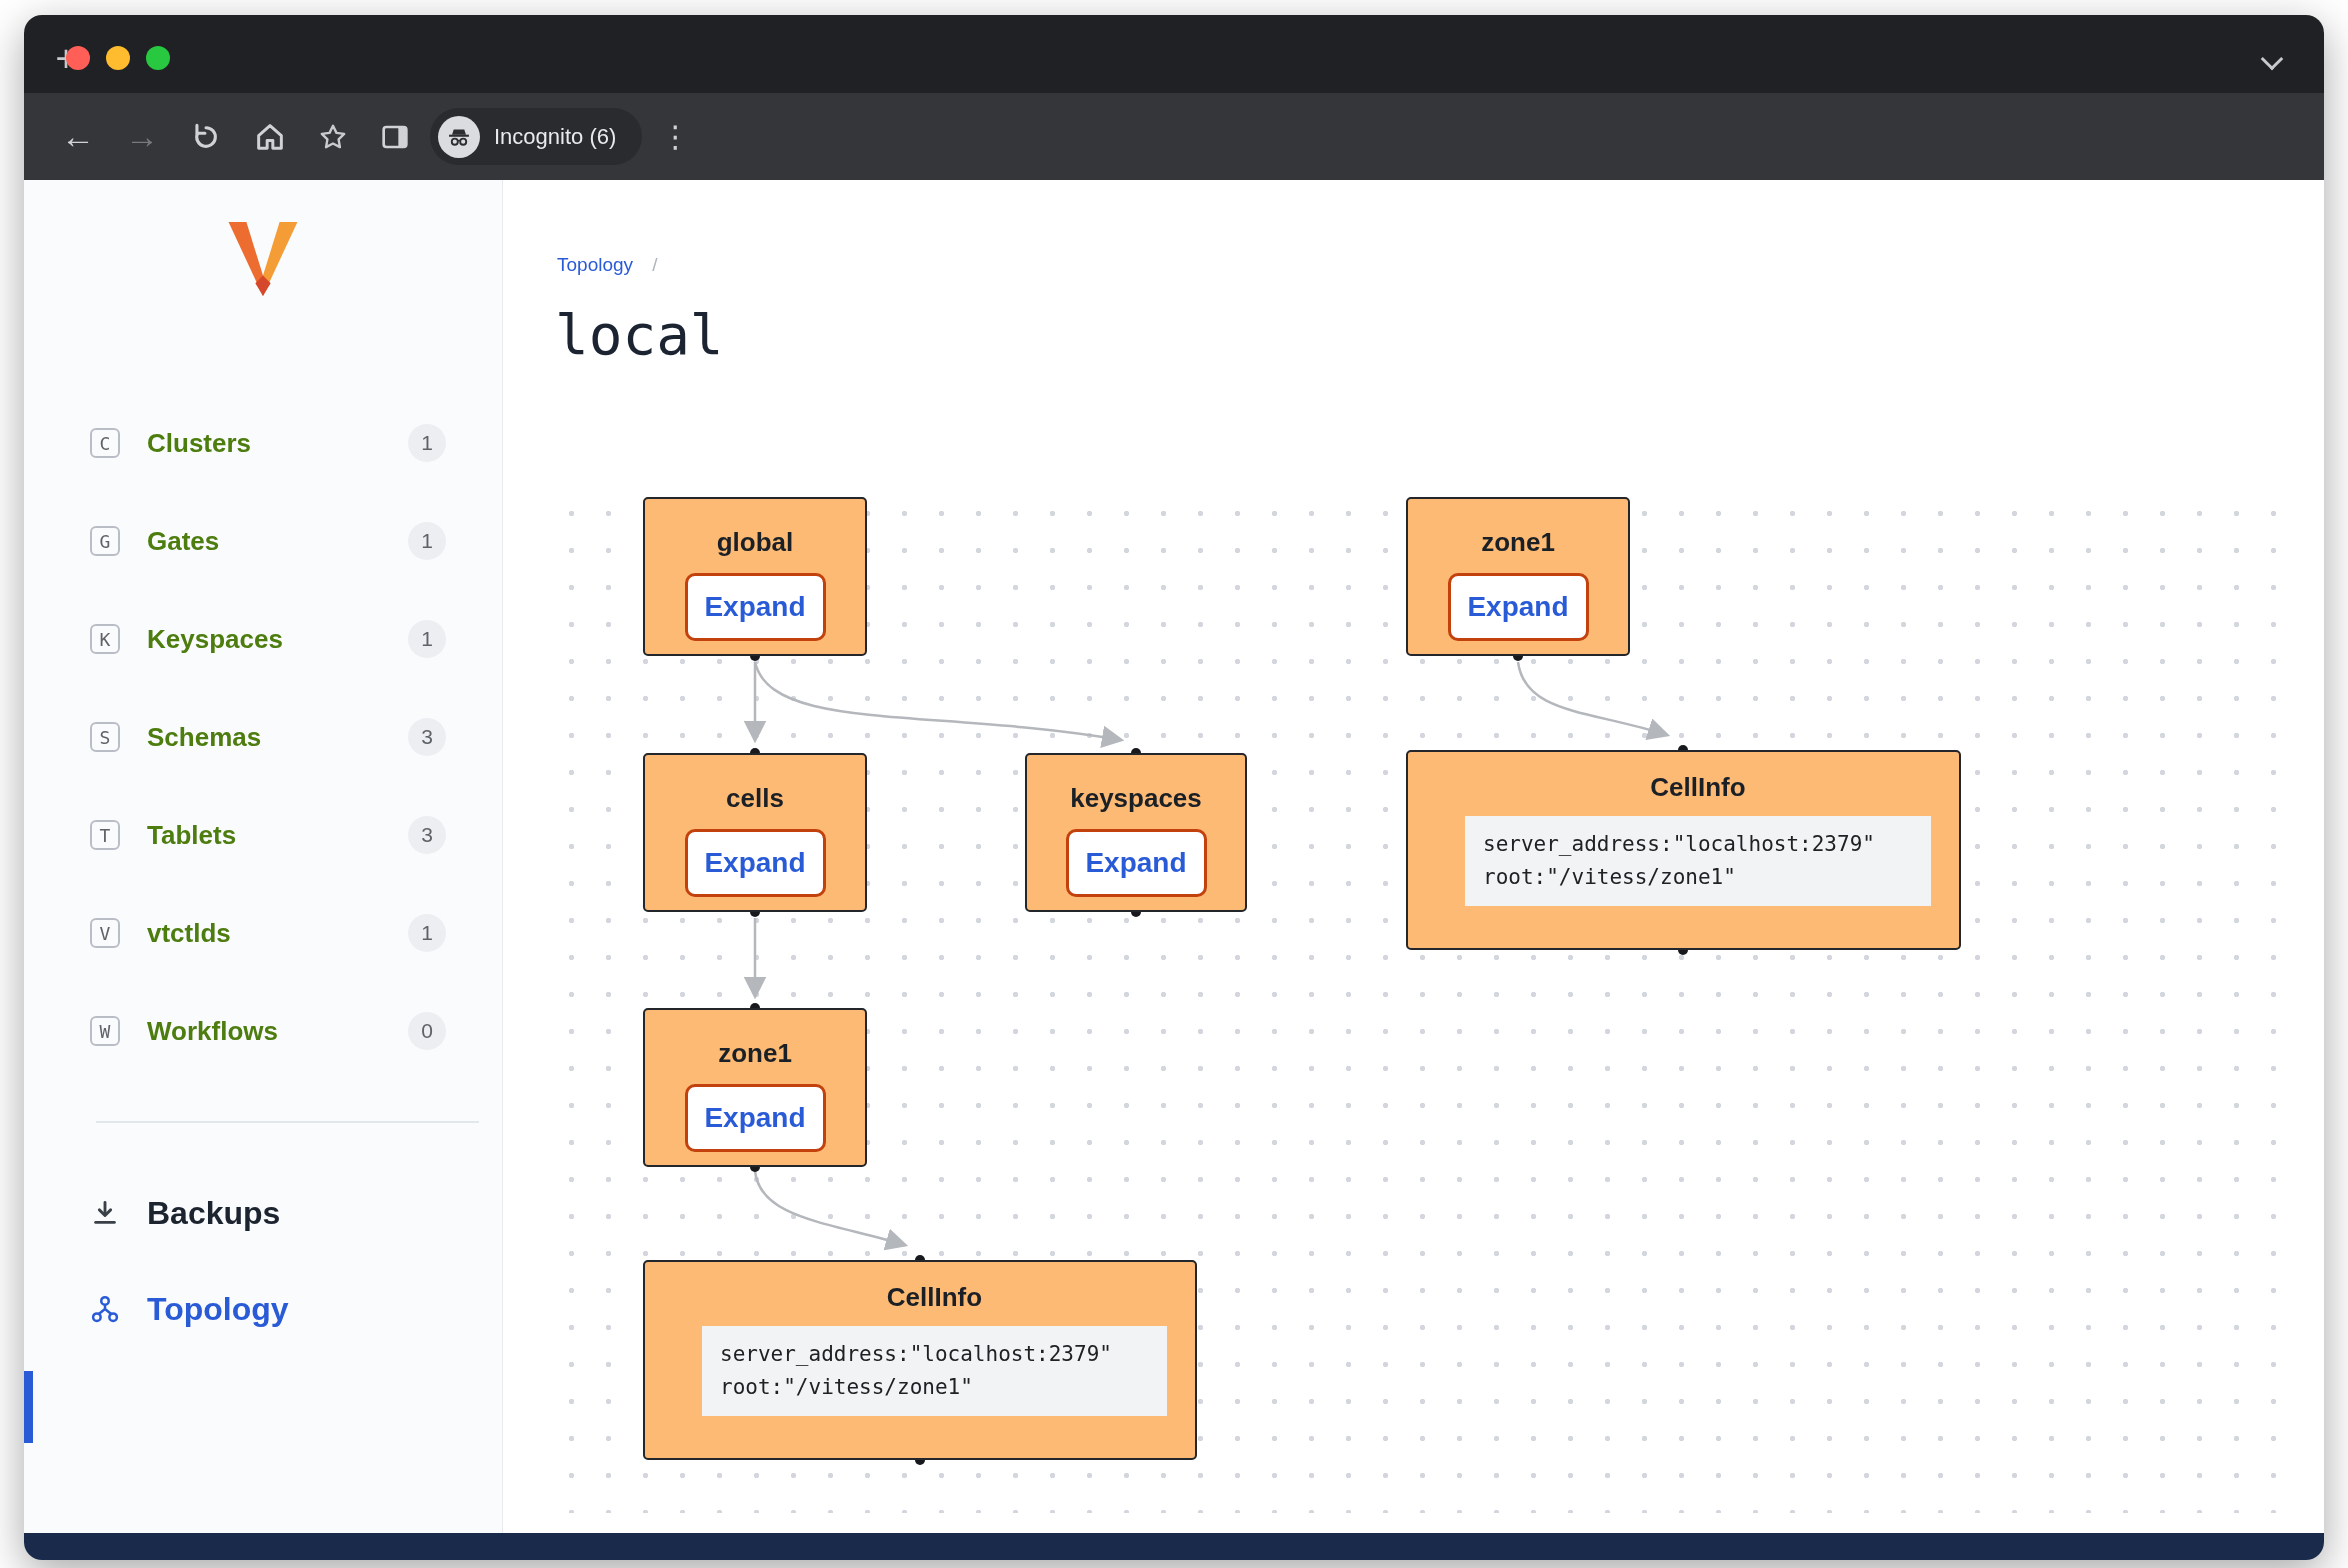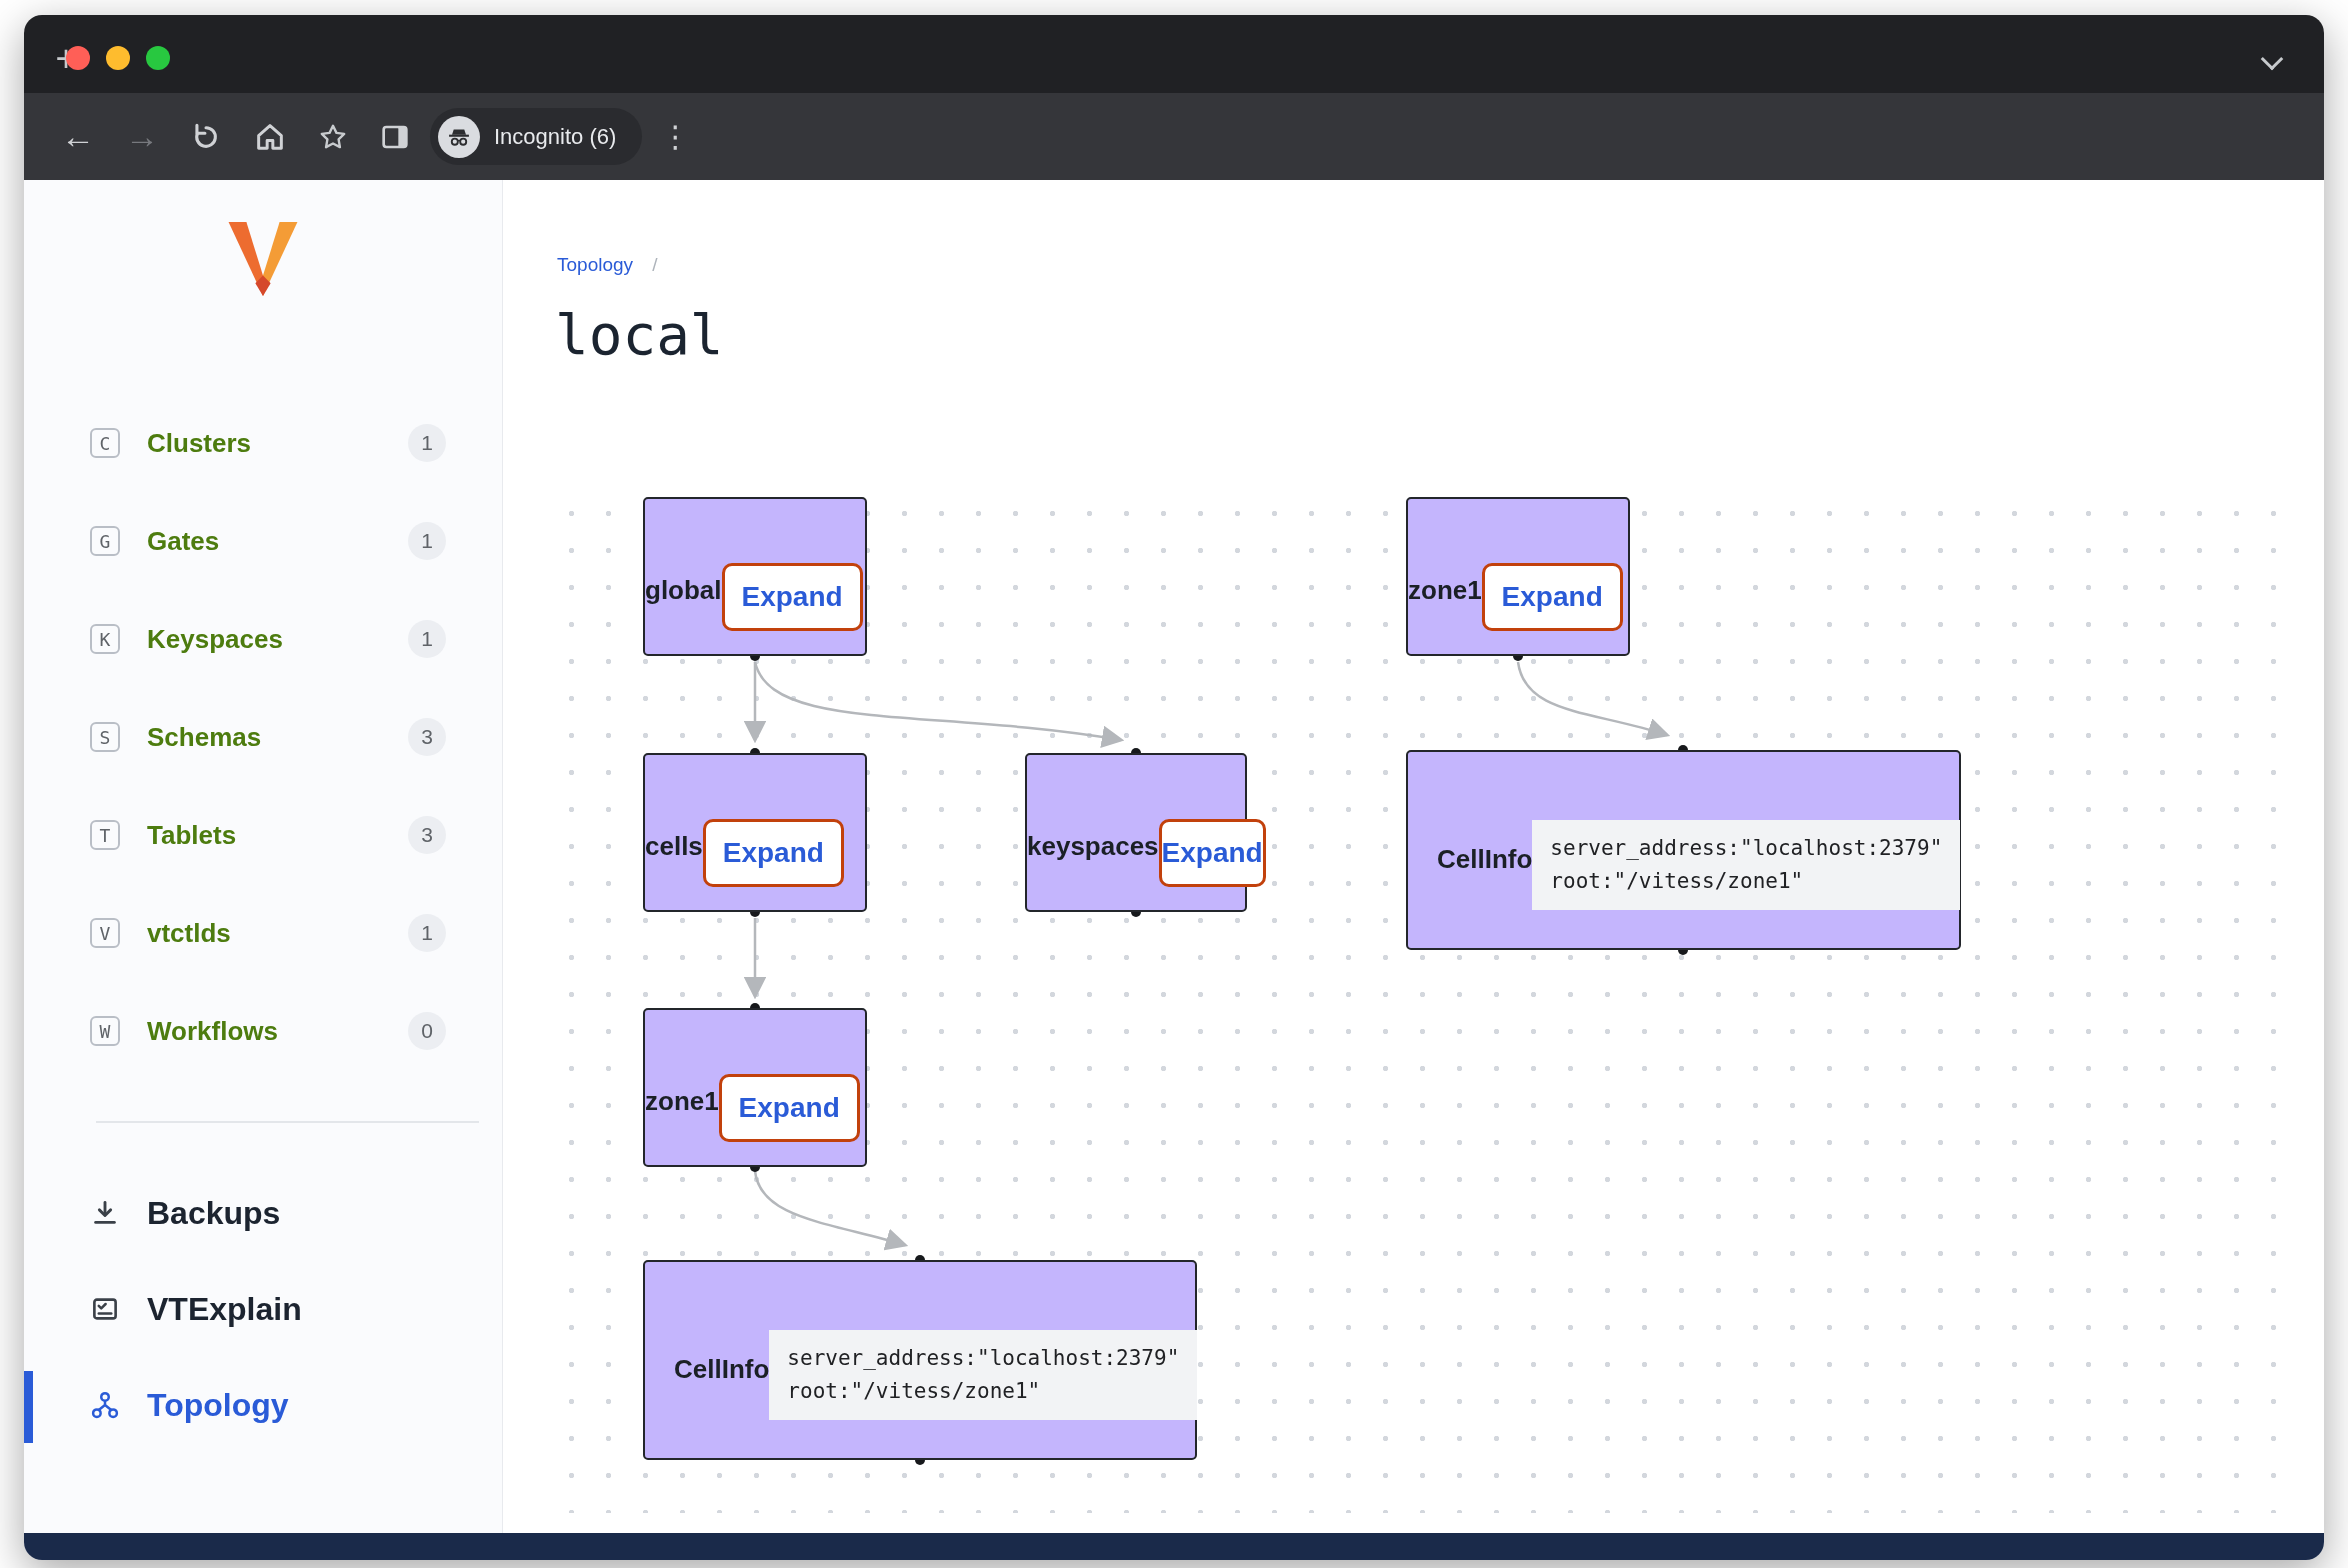--- a/index.html
+++ b/index.html
@@ -72,21 +72,21 @@
     background-image:radial-gradient(circle, #d3d7dd 2.4px, transparent 3px);
     background-size:37px 37px;
   }
   .breadcrumb { position:absolute; left:54px; top:74px; font-size:19px; }
   .crumb-link { color:#2a5bd7; text-decoration:none; cursor:pointer; }
   .crumb-sep { color:#aeb4bb; margin-left:14px; }
   .page-title { position:absolute; left:52px; top:122px; font-family:"DejaVu Sans Mono", monospace; font-size:56px; font-weight:500; color:#1b2430; }
 
   .edges { position:absolute; left:0; top:0; width:1821px; height:1353px; pointer-events:none; }
 
-  .node { position:absolute; background:#c4b5fd; border:2px solid #23262b; border-radius:5px; display:flex; flex-direction:row; align-items:center; padding-top:26px; }
+  .node { position:absolute; background:#fdba74; border:2px solid #23262b; border-radius:5px; display:flex; flex-direction:column; align-items:center; padding-top:26px; }
   .node-title { font-size:26px; font-weight:700; color:#1b2026; line-height:34px; }
   .expand-btn {
     margin-top:14px; width:141px; height:68px; background:#ffffff; border:3px solid #c2410c; border-radius:10px;
     color:#2a5bd7; font-size:28px; font-weight:700; font-family:"Liberation Sans", sans-serif; cursor:pointer;
   }
   .node.cellinfo { padding-top:18px;padding-left:29px; }
   .code-block {
     margin-top:12px; width:calc(100% - 56px); background:#f2f3f5; padding:12px 18px;
     font-family:"DejaVu Sans Mono", monospace; font-size:21px; line-height:33px; color:#202124; text-align:left;
   }
@@ -200,28 +200,20 @@
         <div class="side-divider"></div>
 
         <div class="secondary-list">
           <div class="sec-item">
             <svg width="30" height="30" viewBox="0 0 24 24">
               <path d="M12 3.5 V13" stroke="#3a4048" stroke-width="2.3" fill="none" stroke-linecap="round"></path>
               <path d="M7.5 9.5 L12 14 L16.5 9.5" stroke="#3a4048" stroke-width="2.3" fill="none" stroke-linecap="round" stroke-linejoin="round"></path>
               <path d="M4.5 19.5 H19.5" stroke="#3a4048" stroke-width="2.3" fill="none" stroke-linecap="round"></path>
             </svg>
             <span class="sec-label">Backups</span>
-          </div>
-          <div class="sec-item">
-            <svg width="30" height="30" viewBox="0 0 24 24">
-              <rect x="3.5" y="4.5" width="17" height="15" rx="2" fill="none" stroke="#3a4048" stroke-width="2.1"></rect>
-              <path d="M7 9.5 L9 11.5 L12.5 8" stroke="#3a4048" stroke-width="2" fill="none" stroke-linecap="round" stroke-linejoin="round"></path>
-              <path d="M7 15.5 H17" stroke="#3a4048" stroke-width="2" fill="none" stroke-linecap="round"></path>
-            </svg>
-            <span class="sec-label">VTExplain</span>
           </div>
           <div class="sec-item active">
             <svg width="30" height="30" viewBox="0 0 24 24">
               <circle cx="12" cy="5.5" r="3" fill="none" stroke="#2a5bd7" stroke-width="2"></circle>
               <circle cx="5.5" cy="18.5" r="3" fill="none" stroke="#2a5bd7" stroke-width="2"></circle>
               <circle cx="18.5" cy="18.5" r="3" fill="none" stroke="#2a5bd7" stroke-width="2"></circle>
               <path d="M12 8.5 V12 M12 12 L7 16 M12 12 L17 16" stroke="#2a5bd7" stroke-width="2" fill="none"></path>
             </svg>
             <span class="sec-label">Topology</span>
           </div>

